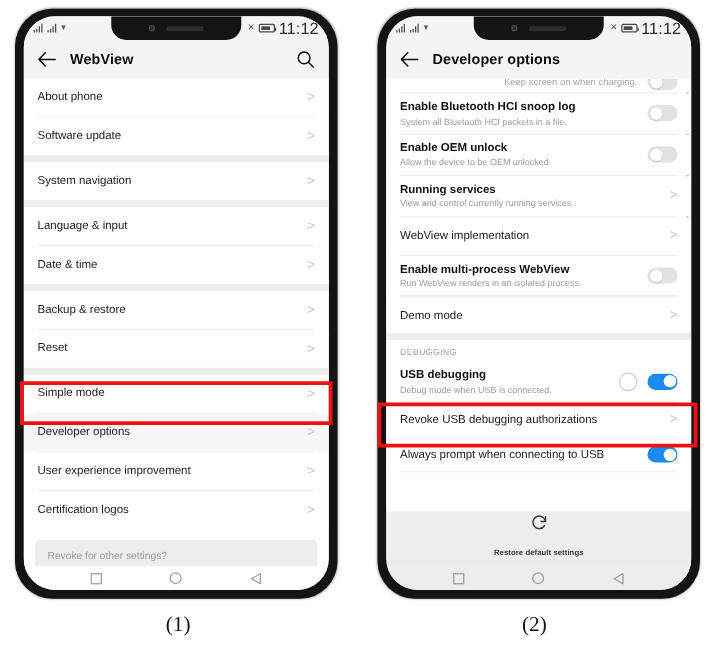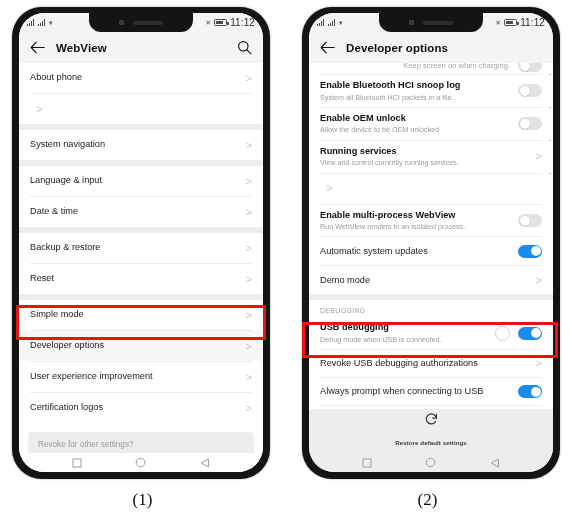--- a/index.html
+++ b/index.html
@@ -57,21 +57,21 @@
   .sig{ display:inline-block; width:8px; height:7px; position:relative; }
   .sig i{ position:absolute; bottom:0; width:1.3px; background:#4a4a4a; }
   .sig i:nth-child(1){ left:0; height:2px;}
   .sig i:nth-child(2){ left:2px; height:3.4px;}
   .sig i:nth-child(3){ left:4px; height:5px;}
   .sig i:nth-child(4){ left:6px; height:6.6px;}
   .wifi{ font-size:7px; color:#555; line-height:1;}
   .batt{ width:13px;height:7px;border:1px solid #4a4a4a;border-radius:1.5px;position:relative;}
   .batt::after{content:"";position:absolute;right:-2.5px;top:1.7px;width:1.5px;height:3px;background:#4a4a4a;border-radius:0 1px 1px 0;}
   .batt i{position:absolute;left:1px;top:1px;bottom:1px;width:7px;background:#4a4a4a;border-radius:.5px;}
-  .clock{ font-size:10px; letter-spacing:.1px; color:#2b2b2b;}
+  .clock{ font-size:13px; letter-spacing:.1px; color:#2b2b2b;}
 
   
   .appbar{
     flex:0 0 auto;
     height:31px;
     background:#f4f4f4;
     display:flex; align-items:center;
     padding:0 11px;
     gap:11px;
   }
@@ -212,20 +212,23 @@
       <div class="list">
 
         <div class="row">
           <div class="txtwrap">
               <div class="label">About phone</div>
             </div>
           <span class="chev">&gt;</span>
         </div>
         <div class="sep"></div>
         <div class="row">
+          <div class="txtwrap">
+              <div class="label">Software update</div>
+            </div>
           <span class="chev">&gt;</span>
         </div>
 
         <div class="gap"></div>
 
         <div class="row">
           <div class="txtwrap">
               <div class="label">System navigation</div>
             </div>
           <span class="chev">&gt;</span>
@@ -404,43 +407,38 @@
         <div class="row bold">
           <div class="txtwrap">
             <div class="label">Running services</div>
             <div class="sub">View and control currently running services.</div>
           </div>
           <span class="chev">&gt;</span>
         </div>
         <div class="sep"></div>
 
         <div class="row">
+          <div class="txtwrap">
+              <div class="label">WebView implementation</div>
+            </div>
           <span class="chev">&gt;</span>
         </div>
         <div class="sep"></div>
 
         <div class="row bold">
           <div class="txtwrap">
             <div class="label">Enable multi-process WebView</div>
             <div class="sub">Run WebView renders in an isolated process.</div>
           </div>
           <span class="tgl">
               <i></i>
             </span>
         </div>
         <div class="sep"></div>
 
-        <div class="row" style="min-height:28px;">
-          <div class="txtwrap">
-              <div class="label">Automatic system updates</div>
-            </div>
-          <span class="tgl on">
-              <i></i>
-            </span>
-        </div>
         <div class="sep"></div>
 
         <div class="row" style="min-height:28px;">
           <div class="txtwrap">
               <div class="label">Demo mode</div>
             </div>
           <span class="chev">&gt;</span>
         </div>
 
         <div class="gap"></div>

